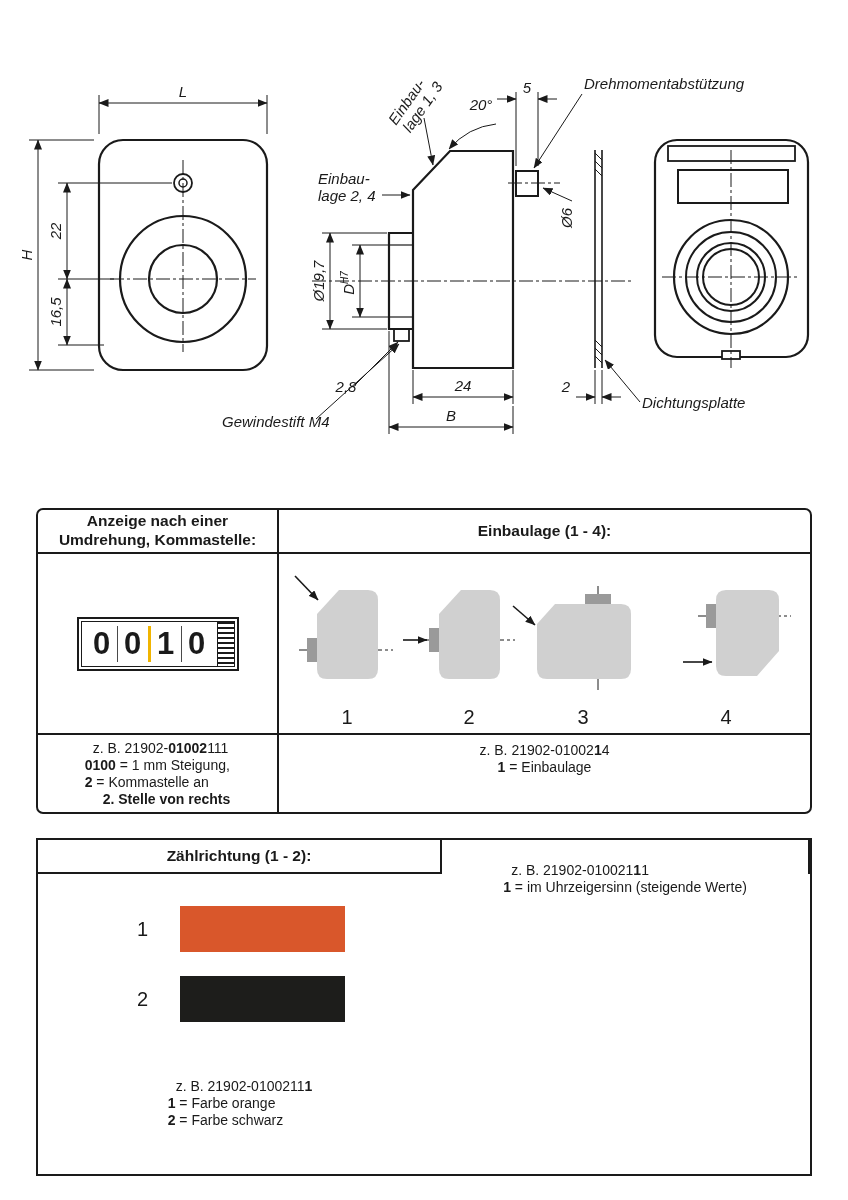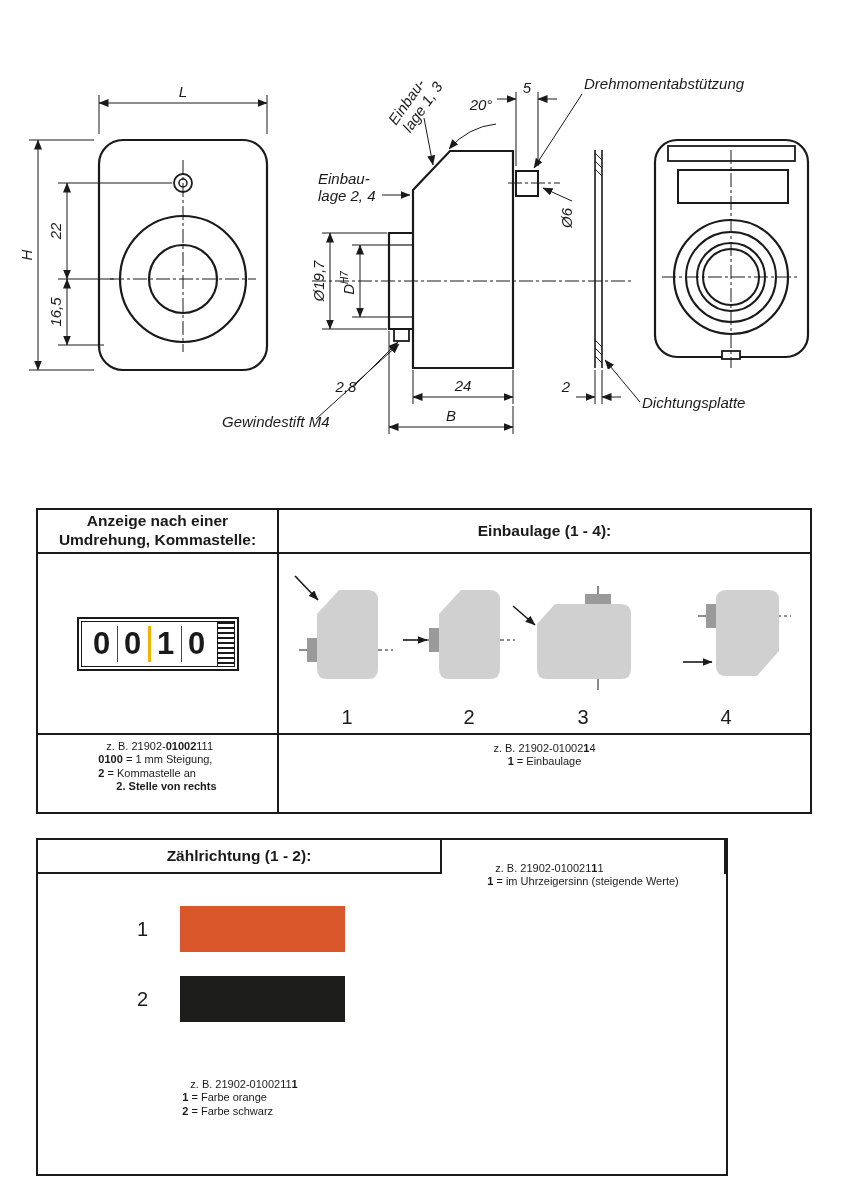--- a/index.html
+++ b/index.html
@@ -12,42 +12,42 @@
   .cl   { stroke:#1a1a1a; stroke-width:1; stroke-dasharray:14 3 3 3; fill:none; }
   .thin { stroke:#1a1a1a; stroke-width:1; fill:none; }
   .thin2{ stroke:#1a1a1a; stroke-width:1.2; fill:none; }
   .arrowline { stroke:#1a1a1a; stroke-width:1.6; fill:none; }
   .dim  { font-family:"Liberation Sans", sans-serif; font-style:italic; font-size:15px; fill:#1a1a1a; stroke:none; }
   .num  { font-family:"Liberation Sans", sans-serif; font-size:20px; fill:#1a1a1a; stroke:none; }
   .digit-sm { font-family:"Liberation Sans", sans-serif; font-size:14px; font-weight:bold; fill:#1a1a1a; stroke:none; }
 
   
   .tbl { position:absolute; border:2px solid #1a1a1a; display:grid; background:#fff; }
-  .tbl1 { left:36px; top:508px; width:776px; grid-template-columns:241px 1fr; grid-template-rows:44px 181px 77px; }
-  .tbl2 { left:36px; top:838px; width:692px; height:338px; grid-template-columns:404px 1fr; grid-template-rows:34px 1fr; }
+  .tbl1 { left:36px; top:508px; width:776px; grid-template-columns:241px 1fr; grid-template-rows:44px 181px 77px;border-radius:7px; }
+  .tbl2 { left:36px; top:838px; width:776px; height:338px; grid-template-columns:404px 1fr; grid-template-rows:34px 1fr; }
   .cell { position:relative; }
   .br { border-right:2px solid #1a1a1a; }
   .bb { border-bottom:2px solid #1a1a1a; }
   .hdr { display:flex; align-items:center; justify-content:center; text-align:center;
          font-weight:bold; font-size:15.5px; line-height:1.2; }
   .center-flex { display:flex; align-items:center; justify-content:center; }
 
   
   .counter { border:2px solid #1a1a1a; padding:2px; background:#fff; }
   .counter-inner { border:1.5px solid #1a1a1a; display:flex; align-items:stretch; background:#fff; }
   .digits { display:flex; align-items:stretch; padding:2px 0 2px 5px; }
   .digit { width:30px; height:40px; line-height:40px; font-size:31px; font-weight:bold; text-align:center;
            font-family:"Liberation Sans", sans-serif; }
   .dsep { width:1px; background:#4a4a4a; margin:2px 0; }
   .comma-line { width:3px; background:#f0b400; margin:2px 0; }
   .knurl { width:17px; margin-left:5px; border-left:1.5px solid #1a1a1a;
            background:repeating-linear-gradient(to bottom, #1a1a1a 0 2px, #ffffff 2px 5px); }
 
   
-  .cap { font-size:11px; line-height:1.22; }
+  .cap { font-size:14px; line-height:1.22; }
   .cap b { font-weight:bold; }
   .cap-block { display:inline-block; text-align:left; }
   .cap-center { text-align:center; }
   .indent { padding-left:18px;font-weight:bold; }
   .pn-indent { padding-left:8px; }
   .foot-left { display:flex; align-items:flex-start; justify-content:center; padding-top:5px; }
   .foot-right { padding-top:7px; }
 
   
   .zr-cell { display:flex; flex-direction:column; align-items:center; padding-top:10px; }

